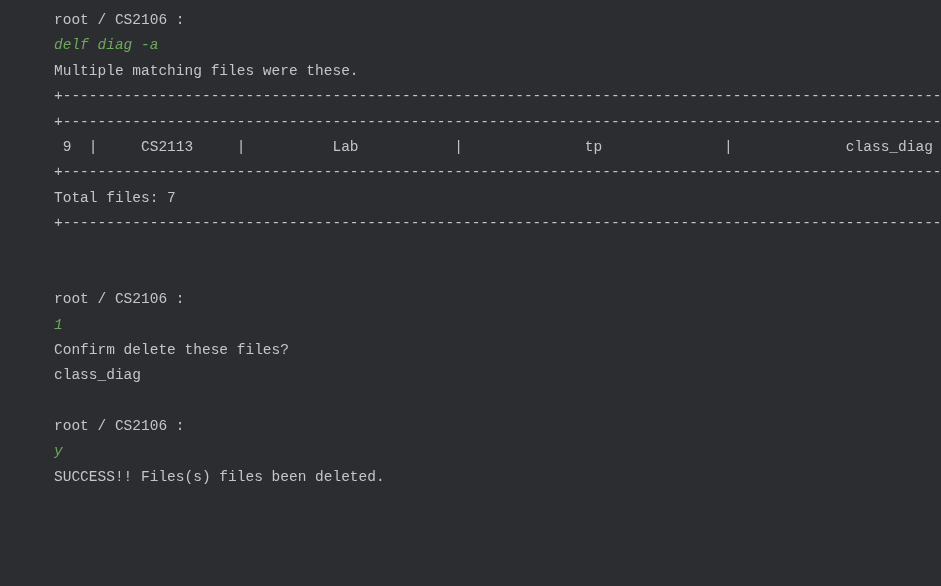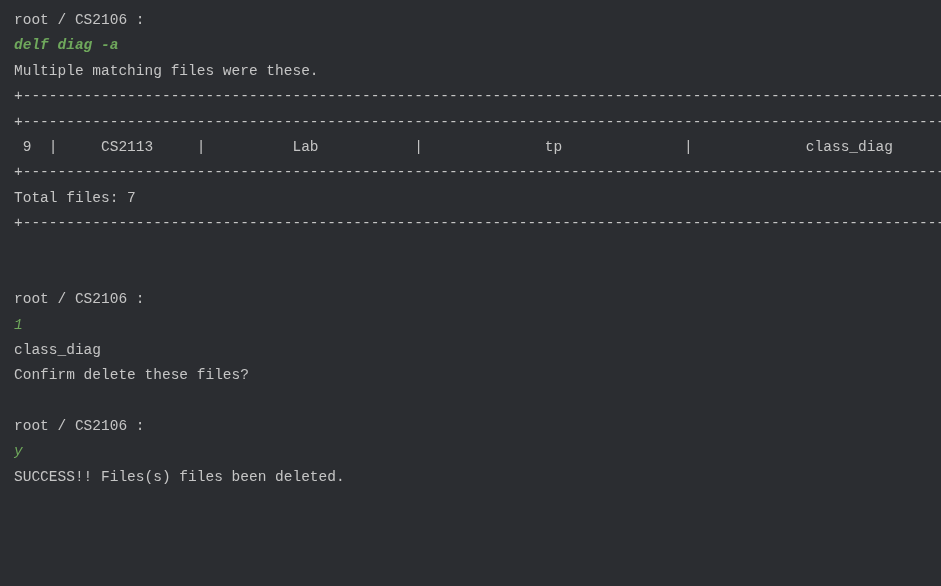--- a/index.html
+++ b/index.html
@@ -13,25 +13,25 @@
       font-family: 'Consolas', 'Monaco', 'Courier New', monospace;
       font-size: 14.5px;
       line-height: 1.75;
       padding: 8px 14px;
       width: 941px;
       height: 586px;
       overflow: hidden;
     }
     .line {
       white-space: pre;
+      margin-left: 40px;
     }
     .cmd-input {
       color: #6fa85c;
       font-style: italic;
-      font-weight: bold;
     }
     .user-input {
       color: #6fa85c;
       font-style: italic;
     }
   </style>
 </head>
 <body>
 
 <div>
@@ -41,19 +41,19 @@
   <div class="line">+------------------------------------------------------------------------------------------------------------------+</div>
   <div class="line">+------------------------------------------------------------------------------------------------------------------+</div>
   <div class="line"> 9  |     CS2113     |          Lab           |              tp              |             class_diag</div>
   <div class="line">+------------------------------------------------------------------------------------------------------------------+</div>
   <div class="line">Total files: 7</div>
   <div class="line">+------------------------------------------------------------------------------------------------------------------+</div>
   <div class="line">&nbsp;</div>
   <div class="line">&nbsp;</div>
   <div class="line">root / CS2106 :</div>
   <div class="line user-input">1</div>
+  <div class="line">Confirm delete these files?</div>
   <div class="line">class_diag</div>
-  <div class="line">Confirm delete these files?</div>
   <div class="line">&nbsp;</div>
   <div class="line">root / CS2106 :</div>
   <div class="line user-input">y</div>
   <div class="line">SUCCESS!! Files(s) files been deleted.</div>
 </div>
 
 </body></html>

